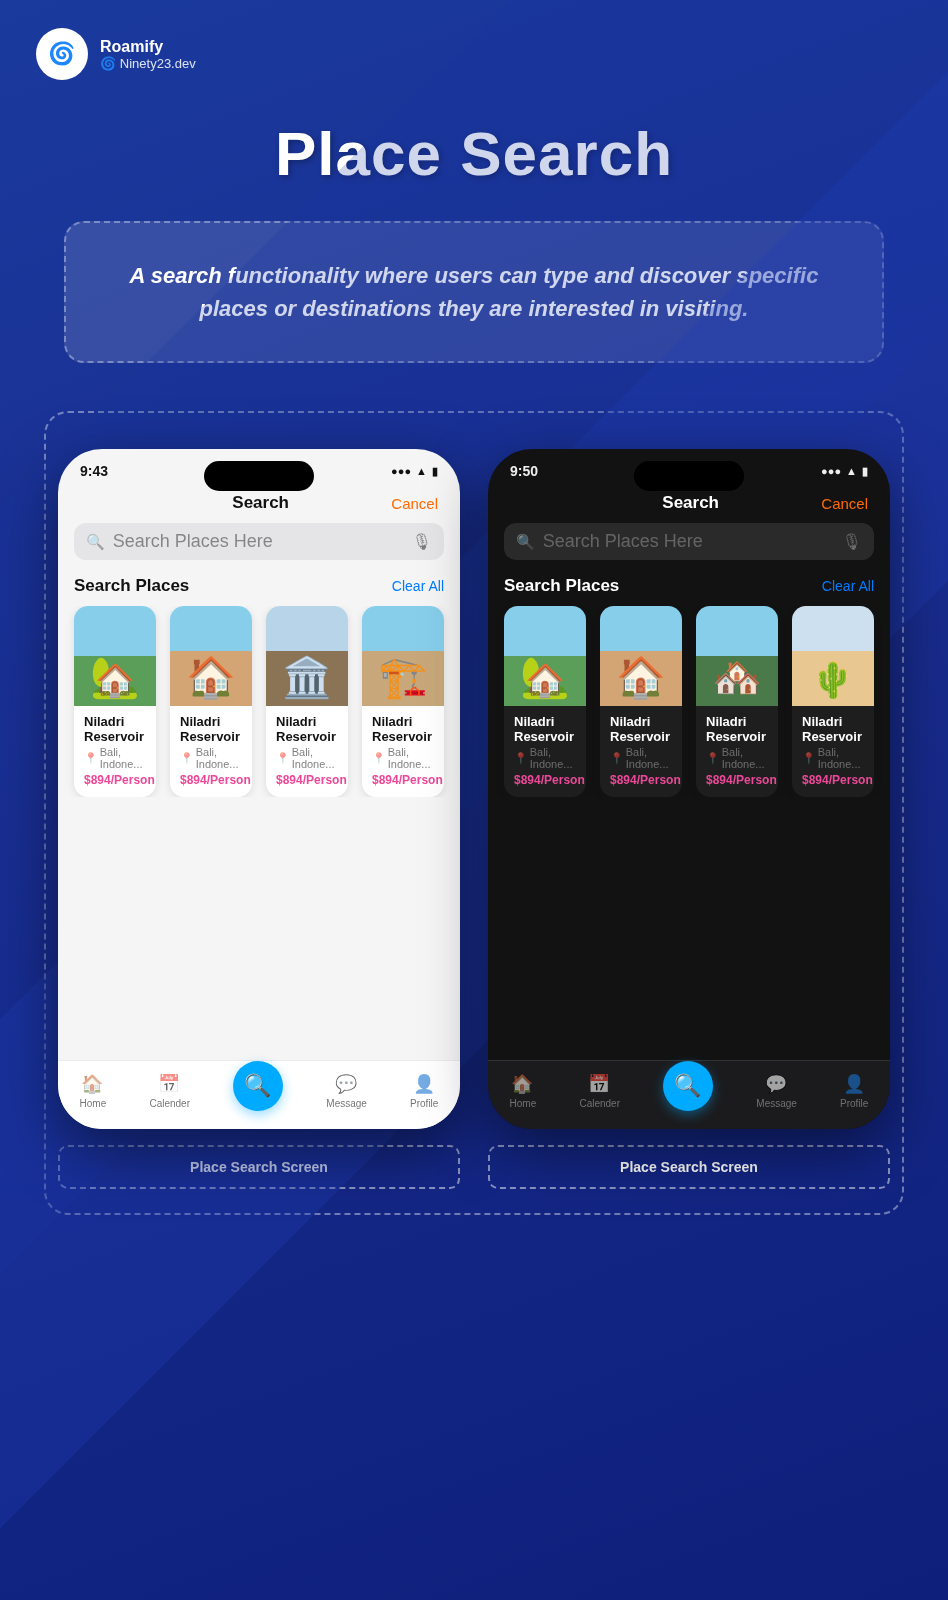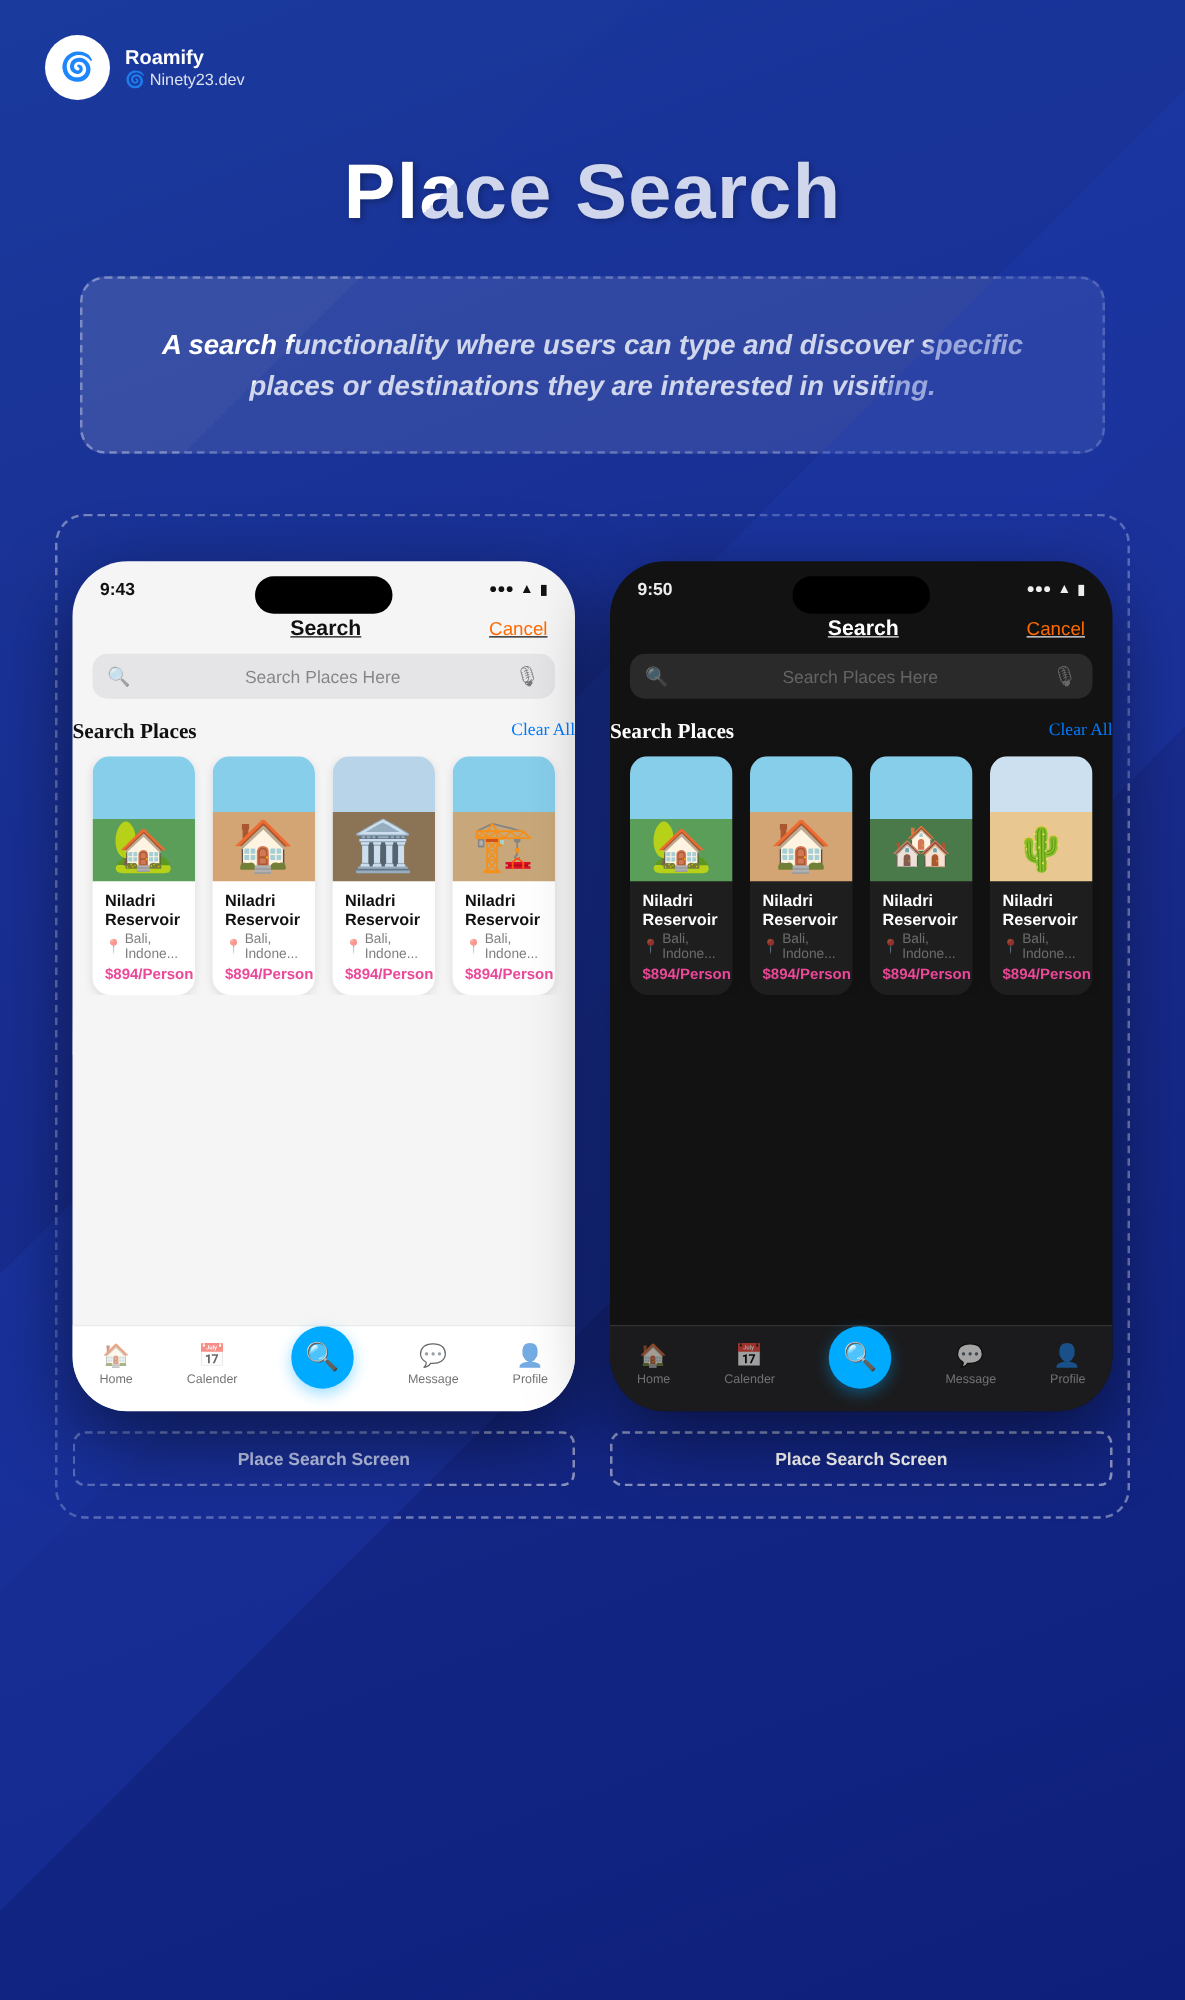--- a/index.html
+++ b/index.html
@@ -135,21 +135,20 @@
     }
     .status-time { font-weight: 700; font-size: 14px; }
     .status-icons { display: flex; gap: 5px; align-items: center; font-size: 11px; }
 
     
     .nav-header {
       display: flex;
       justify-content: space-between;
       align-items: center;
       padding: 8px 22px 10px;
-      text-decoration: underline;
     }
     .nav-title {
       font-size: 17px;
       font-weight: 600;
       flex: 1;
       text-align: center;
     }
     .nav-cancel {
       color: #FF6B00;
       font-size: 15px;
@@ -164,33 +163,31 @@
       border-radius: 12px;
       display: flex;
       align-items: center;
       padding: 8px 12px;
       gap: 8px;
     }
     .phone-dark .search-bar { background: rgba(255,255,255,0.1); }
     .search-icon-sm { font-size: 15px; opacity: 0.5; }
     .search-placeholder {
       flex: 1;
-      font-size: 14px;
+      font-size: 18px;
       opacity: 0.45;
-      text-align: center;
     }
     .mic-icon { font-size: 16px; opacity: 0.5; }
 
     
     .section-header {
       display: flex;
       justify-content: space-between;
       align-items: center;
-      padding: 0 0 10px;
-      font-family: Liberation Serif, serif;
+      padding: 0 16px 10px;
     }
     .section-title { font-size: 17px; font-weight: 700; }
     .section-clear { color: #007AFF; font-size: 14px; font-weight: 500; }
 
     
     .places-grid {
       display: grid;
       grid-template-columns: 1fr 1fr 1fr 1fr;
       gap: 14px;
       padding: 0 16px;

